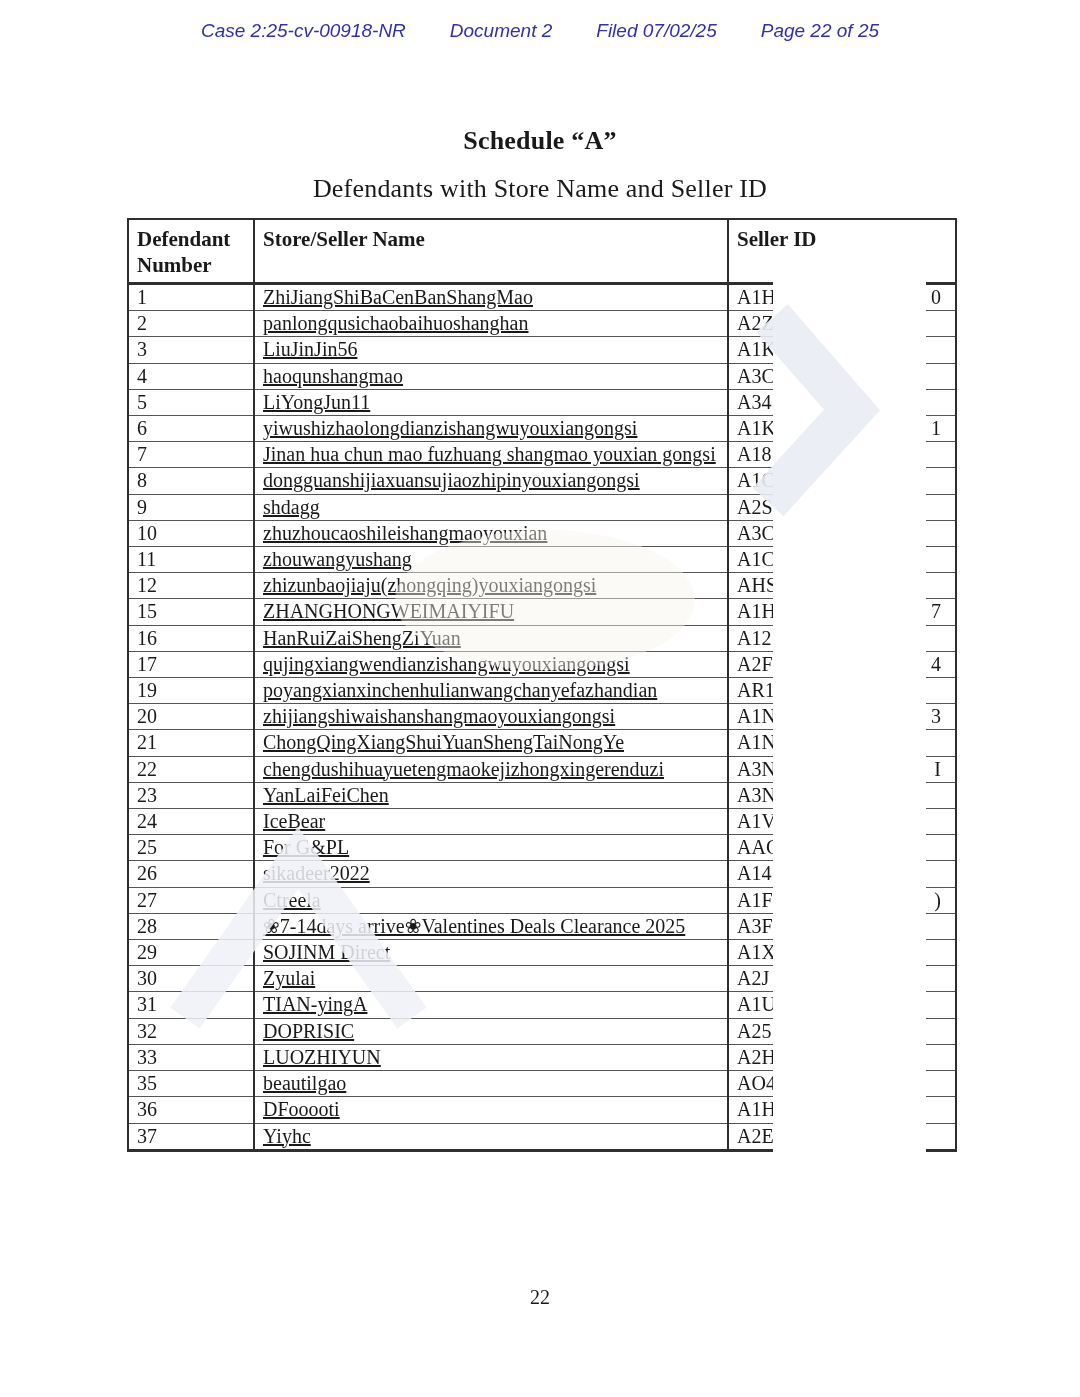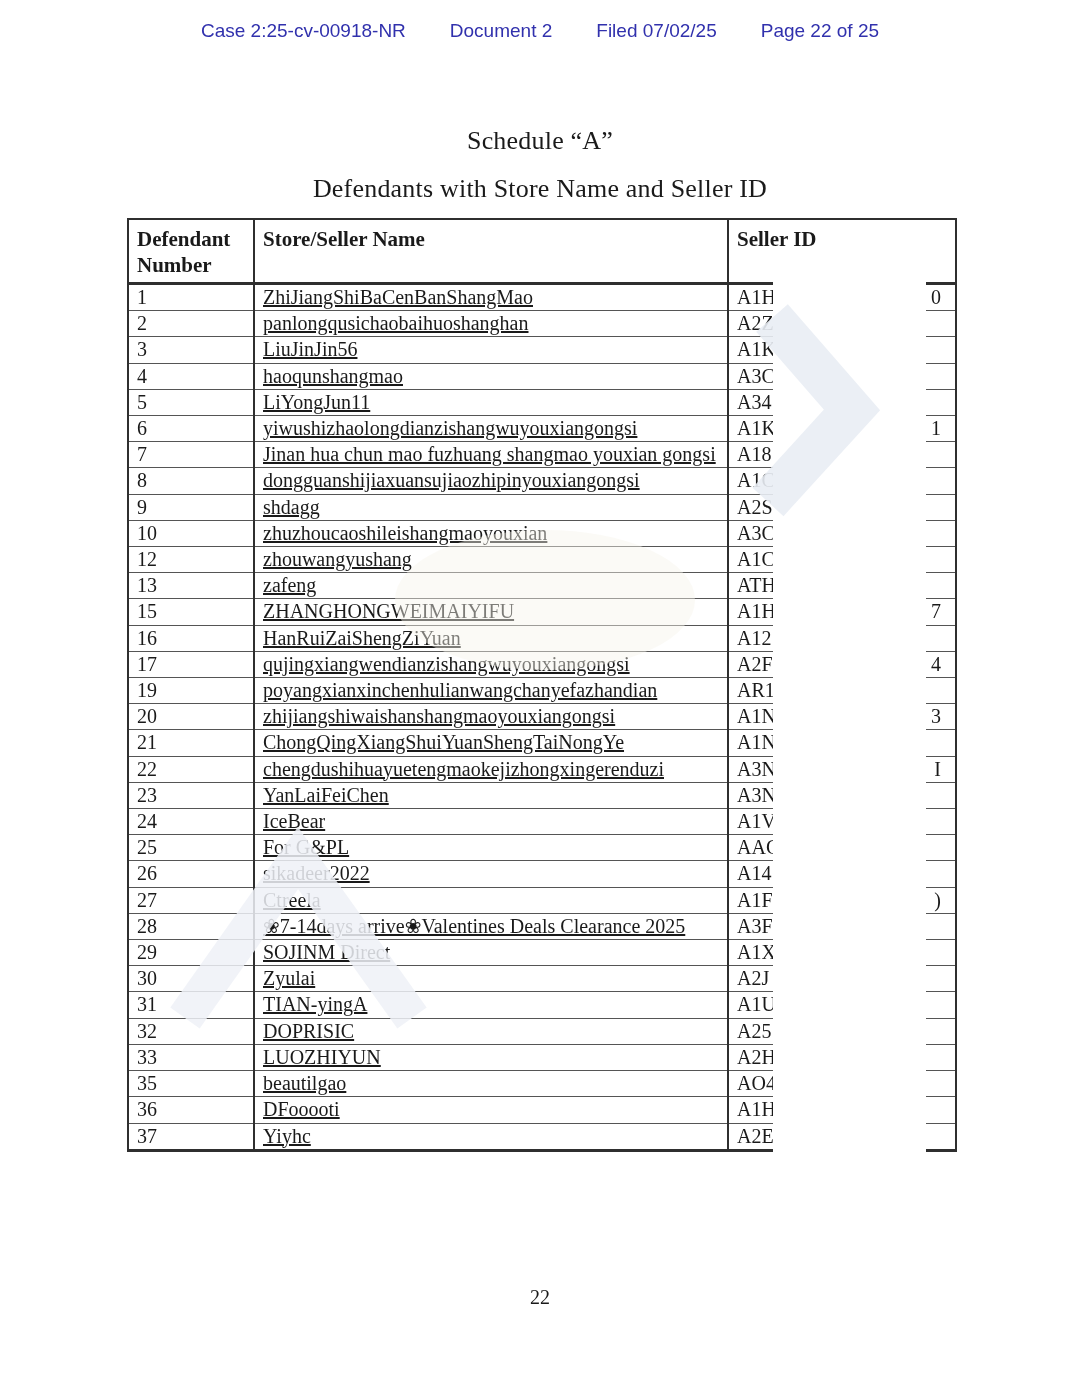--- a/index.html
+++ b/index.html
@@ -9,26 +9,26 @@
     background:#ffffff;
     font-family:"Liberation Serif","DejaVu Serif",serif;
     color:#1a1a1a;
     overflow:hidden;
   }
   
   .doc-header{
     position:absolute;top:20px;left:0;width:100%;
     display:flex;justify-content:center;gap:44px;
     font-family:"Liberation Sans","DejaVu Sans",sans-serif;
-    font-size:19px;color:#3131ad;white-space:nowrap;
+    font-size:19px;color:#3131ad;white-space:nowrap;font-style:italic;
   }
   
   .title{
     position:absolute;top:126px;left:0;width:100%;
-    text-align:center;font-weight:normal;font-size:26px;letter-spacing:.2px;
+    text-align:center;font-weight:bold;font-size:26px;letter-spacing:.2px;
   }
   .subtitle{
     position:absolute;top:174px;left:0;width:100%;
     text-align:center;font-weight:normal;font-size:26px;letter-spacing:.2px;
   }
   
   .table-wrap{
     position:absolute;left:127px;top:218px;width:744px;
   }
   table.defendants{
@@ -207,41 +207,41 @@
     <td class="c-name"><span>zhuzhoucaoshileishangmaoyouxian</span></td>
     <td class="c-sid">
       <span class="sid-flex">
         <span class="sid-vis">A3C</span>
         <span class="sid-tail"></span>
       </span>
     </td>
   </tr>
 
   <tr>
+    <td class="c-num"><span>11</span></td>
+    <td class="c-name"><span>zhouwangyushang</span></td>
+    <td class="c-sid">
+      <span class="sid-flex">
+        <span class="sid-vis">A1C</span>
+        <span class="sid-tail"></span>
+      </span>
+    </td>
+  </tr>
+
+  <tr>
     <td class="c-num"><span>12</span></td>
-    <td class="c-name"><span>zhouwangyushang</span></td>
-    <td class="c-sid">
-      <span class="sid-flex">
-        <span class="sid-vis">A1C</span>
-        <span class="sid-tail"></span>
-      </span>
-    </td>
-  </tr>
-
-
-  <tr>
-    <td class="c-num"><span>13</span></td>
-    <td class="c-name"><span>zafeng</span></td>
-    <td class="c-sid">
-      <span class="sid-flex">
-        <span class="sid-vis">ATH</span>
-        <span class="sid-tail"></span>
-      </span>
-    </td>
-  </tr>
+    <td class="c-name"><span>zhizunbaojiaju(zhongqing)youxiangongsi</span></td>
+    <td class="c-sid">
+      <span class="sid-flex">
+        <span class="sid-vis">AHS</span>
+        <span class="sid-tail"></span>
+      </span>
+    </td>
+  </tr>
+
 
 
   <tr>
     <td class="c-num"><span>15</span></td>
     <td class="c-name"><span>ZHANGHONGWEIMAIYIFU</span></td>
     <td class="c-sid">
       <span class="sid-flex">
         <span class="sid-vis">A1H</span>
         <span class="sid-tail">7</span>
       </span>

